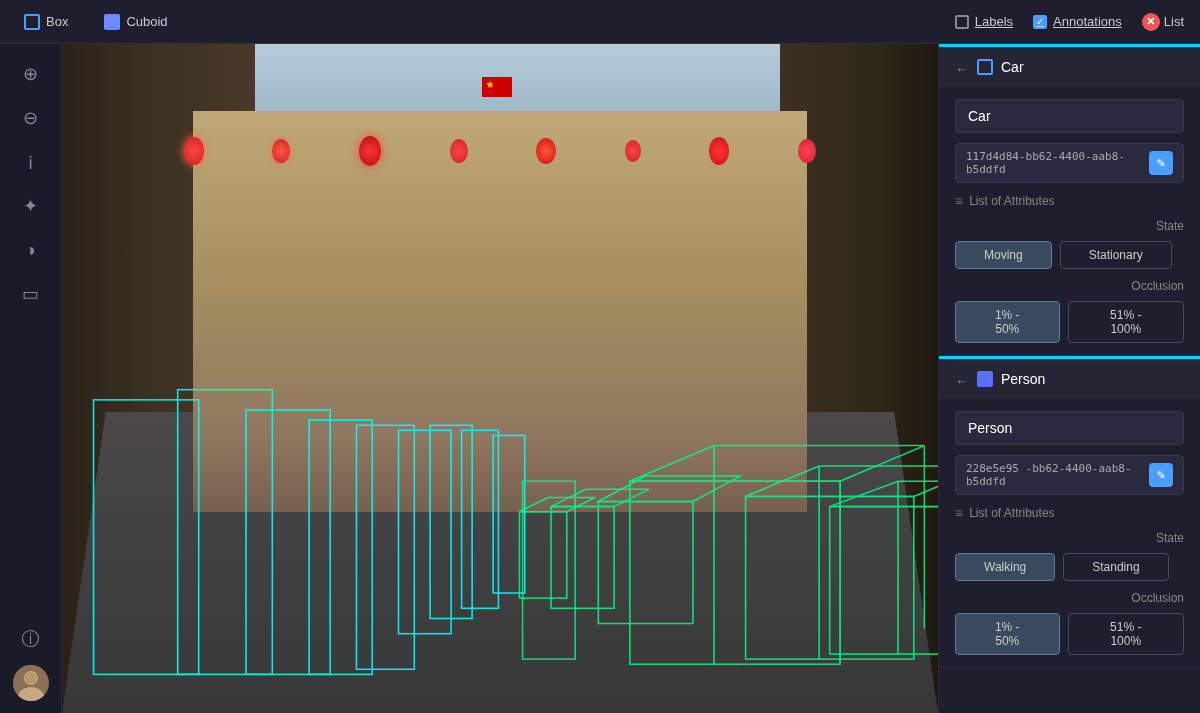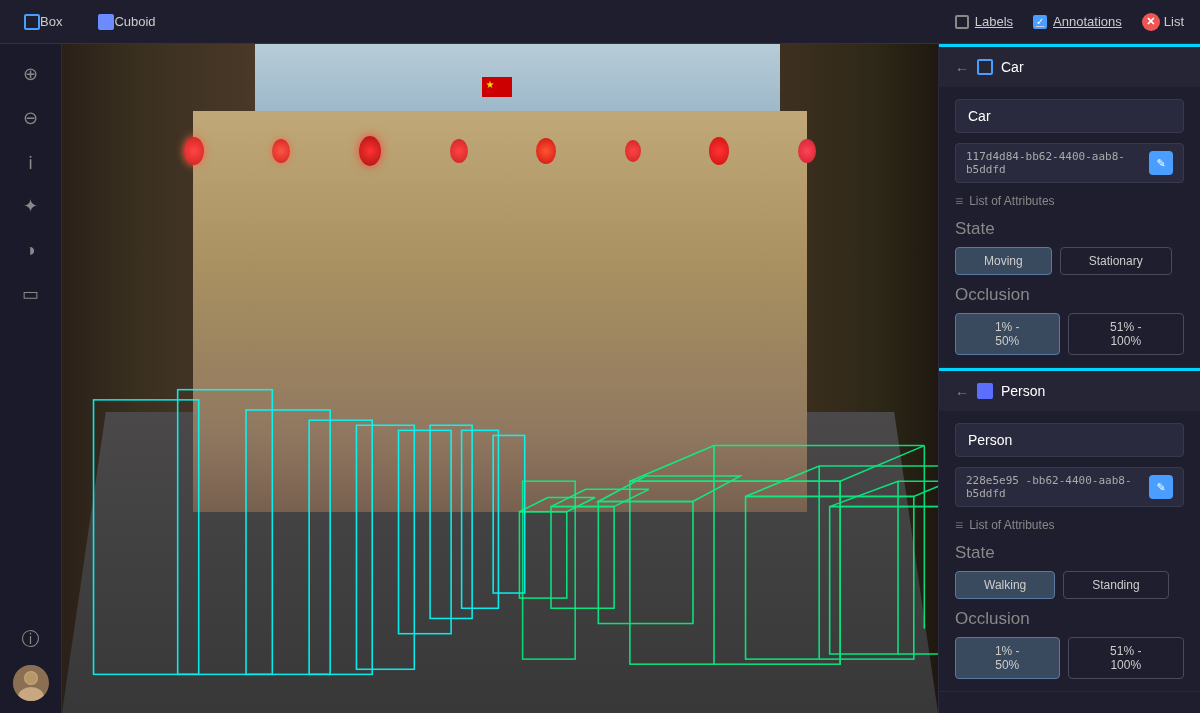--- a/index.html
+++ b/index.html
@@ -20,20 +20,21 @@
       background: #1e1e2e;
       height: 44px;
       padding: 0 16px;
       gap: 20px;
       border-bottom: 1px solid #333;
       flex-shrink: 0;
     }
     .toolbar-btn {
       display: flex;
       align-items: center;
+      gap: 6px;
       color: #ccc;
       font-size: 13px;
       cursor: pointer;
       padding: 4px 8px;
       border-radius: 4px;
     }
     .toolbar-icon-box {
       width: 16px; height: 16px;
       border: 2px solid #4a9eff;
       border-radius: 2px;
@@ -262,21 +263,22 @@
       font-size: 14px;
     }
 
     .attr-section {
       display: flex;
       flex-direction: column;
       gap: 8px;
     }
     .attr-label {
       color: #888;
-      font-size: 17px;
+      font-size: 12px;
+      text-align: right;
     }
     .attr-buttons {
       display: flex;
       gap: 8px;
     }
     .attr-btn {
       padding: 6px 28px;
       border: 1px solid #4a4a5e;
       border-radius: 4px;
       color: #ccc;

